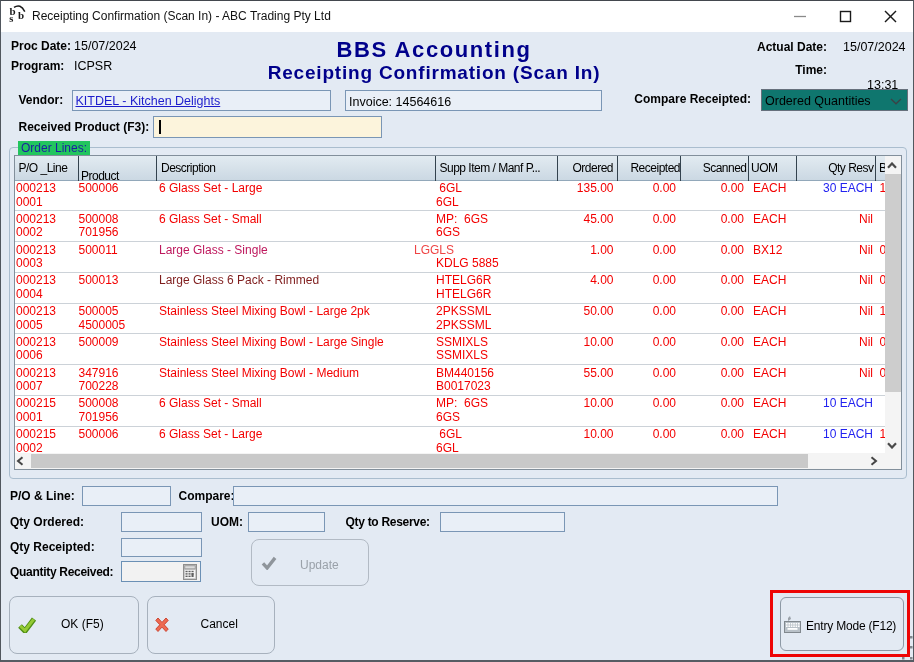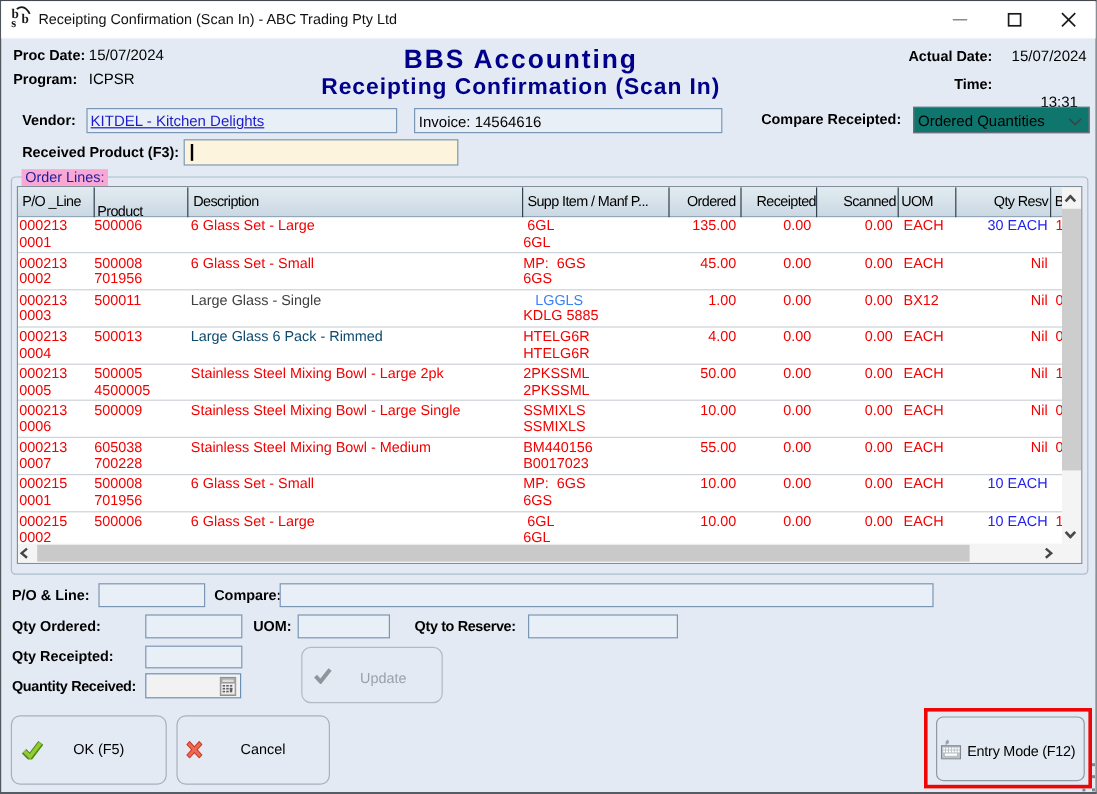--- a/index.html
+++ b/index.html
@@ -62,21 +62,21 @@
       <polyline points="1,1 6,5.8 11,1" fill="none" stroke="#3c4246" stroke-width="1.3"></polyline>
     </svg>
   </div>
 
   <div class="lbl" style="left:17.5px; top:119px;">Received Product (F3):</div>
   <div class="abs" style="left:152px; top:114.5px; width:229px; height:22px; background:#fcf4dc; border:1px solid #7a96b5;">
     <span class="abs" style="left:5px; top:3px; width:1.5px; height:14px; background:#000;"></span>
   </div>
 
   <div class="abs" style="left:8px; top:146px; width:898px; height:332px; border:1px solid #aabdce; border-radius:4px;"></div>
-  <div class="abs" style="left:17px; top:139.5px; background:#f9a8d4; padding:0 3px; font-size:12px; color:#1d1da0;">Order Lines:</div>
+  <div class="abs" style="left:17px; top:139.5px; background:#22c55e; padding:0 3px; font-size:12px; color:#1d1da0;">Order Lines:</div>
 
   <div class="abs" style="left:13px; top:154px; width:888px; height:315px; background:#ffffff; border:1px solid #828f9b; overflow:hidden;" id="lv">
       <div style="position:absolute;left:0;top:0;width:870px;height:24.5px;background:linear-gradient(#e2ebf1,#cbd8e3);border-bottom:1px solid #92a8ba;">
         <span style="position:absolute;left:63px;top:0;width:1px;height:24.5px;background:#33424e;"></span>
         <span style="position:absolute;left:141px;top:0;width:1px;height:24.5px;background:#33424e;"></span>
         <span style="position:absolute;left:420px;top:0;width:1px;height:24.5px;background:#33424e;"></span>
         <span style="position:absolute;left:542px;top:0;width:1px;height:24.5px;background:#33424e;"></span>
         <span style="position:absolute;left:602px;top:0;width:1px;height:24.5px;background:#33424e;"></span>
         <span style="position:absolute;left:665px;top:0;width:1px;height:24.5px;background:#33424e;"></span>
         <span style="position:absolute;left:733px;top:0;width:1px;height:24.5px;background:#33424e;"></span>
@@ -118,35 +118,35 @@
         <span style="position:absolute;left:528.5px;top:0.5px;width:70px;text-align:right;color:#f30000;white-space:pre;">45.00</span>
         <span style="position:absolute;left:601px;top:0.5px;width:60px;text-align:right;color:#f30000;white-space:pre;">0.00</span>
         <span style="position:absolute;left:669px;top:0.5px;width:60px;text-align:right;color:#f30000;white-space:pre;">0.00</span>
         <span style="position:absolute;left:738px;top:0.5px;color:#f30000;white-space:pre;">EACH</span>
         <span style="position:absolute;left:778px;top:0.5px;width:80px;text-align:right;color:#f30000;white-space:pre;">Nil</span>
       </div>
       <div style="position:absolute;left:0;top:86px;width:870px;height:30.75px;border-bottom:1px solid #ccd2d8;font-size:12px;">
         <span style="position:absolute;left:1px;top:0.5px;color:#f30000;white-space:pre;">000213</span>
         <span style="position:absolute;left:1px;top:14px;color:#f30000;white-space:pre;">0003</span>
         <span style="position:absolute;left:63.5px;top:0.5px;color:#f30000;white-space:pre;">500011</span>
-        <span style="position:absolute;left:144px;top:0.5px;color:#404040;white-space:pre;">Large Glass - Single</span>
-        <span style="position:absolute;left:431px;top:0.5px;color:#3b82f6;white-space:pre;">LGGLS</span>
+        <span style="position:absolute;left:144px;top:0.5px;color:#be185d;white-space:pre;">Large Glass - Single</span>
+        <span style="position:absolute;left:399px;top:0.5px;color:#ef4444;white-space:pre;">LGGLS</span>
         <span style="position:absolute;left:421px;top:14px;color:#f30000;white-space:pre;">KDLG 5885</span>
         <span style="position:absolute;left:528.5px;top:0.5px;width:70px;text-align:right;color:#f30000;white-space:pre;">1.00</span>
         <span style="position:absolute;left:601px;top:0.5px;width:60px;text-align:right;color:#f30000;white-space:pre;">0.00</span>
         <span style="position:absolute;left:669px;top:0.5px;width:60px;text-align:right;color:#f30000;white-space:pre;">0.00</span>
         <span style="position:absolute;left:738px;top:0.5px;color:#f30000;white-space:pre;">BX12</span>
         <span style="position:absolute;left:778px;top:0.5px;width:80px;text-align:right;color:#f30000;white-space:pre;">Nil</span>
         <span style="position:absolute;left:864.5px;top:0.5px;color:#f30000;white-space:pre;">0</span>
       </div>
       <div style="position:absolute;left:0;top:116.75px;width:870px;height:30.75px;border-bottom:1px solid #ccd2d8;font-size:12px;">
         <span style="position:absolute;left:1px;top:0.5px;color:#f30000;white-space:pre;">000213</span>
         <span style="position:absolute;left:1px;top:14px;color:#f30000;white-space:pre;">0004</span>
         <span style="position:absolute;left:63.5px;top:0.5px;color:#f30000;white-space:pre;">500013</span>
-        <span style="position:absolute;left:144px;top:0.5px;color:#0c4a6e;white-space:pre;">Large Glass 6 Pack - Rimmed</span>
+        <span style="position:absolute;left:144px;top:0.5px;color:#7f1d1d;white-space:pre;">Large Glass 6 Pack - Rimmed</span>
         <span style="position:absolute;left:421px;top:0.5px;color:#f30000;white-space:pre;">HTELG6R</span>
         <span style="position:absolute;left:421px;top:14px;color:#f30000;white-space:pre;">HTELG6R</span>
         <span style="position:absolute;left:528.5px;top:0.5px;width:70px;text-align:right;color:#f30000;white-space:pre;">4.00</span>
         <span style="position:absolute;left:601px;top:0.5px;width:60px;text-align:right;color:#f30000;white-space:pre;">0.00</span>
         <span style="position:absolute;left:669px;top:0.5px;width:60px;text-align:right;color:#f30000;white-space:pre;">0.00</span>
         <span style="position:absolute;left:738px;top:0.5px;color:#f30000;white-space:pre;">EACH</span>
         <span style="position:absolute;left:778px;top:0.5px;width:80px;text-align:right;color:#f30000;white-space:pre;">Nil</span>
         <span style="position:absolute;left:864.5px;top:0.5px;color:#f30000;white-space:pre;">0</span>
       </div>
       <div style="position:absolute;left:0;top:147.5px;width:870px;height:30.75px;border-bottom:1px solid #ccd2d8;font-size:12px;">
@@ -174,21 +174,21 @@
         <span style="position:absolute;left:528.5px;top:0.5px;width:70px;text-align:right;color:#f30000;white-space:pre;">10.00</span>
         <span style="position:absolute;left:601px;top:0.5px;width:60px;text-align:right;color:#f30000;white-space:pre;">0.00</span>
         <span style="position:absolute;left:669px;top:0.5px;width:60px;text-align:right;color:#f30000;white-space:pre;">0.00</span>
         <span style="position:absolute;left:738px;top:0.5px;color:#f30000;white-space:pre;">EACH</span>
         <span style="position:absolute;left:778px;top:0.5px;width:80px;text-align:right;color:#f30000;white-space:pre;">Nil</span>
         <span style="position:absolute;left:864.5px;top:0.5px;color:#f30000;white-space:pre;">0</span>
       </div>
       <div style="position:absolute;left:0;top:209px;width:870px;height:30.75px;border-bottom:1px solid #ccd2d8;font-size:12px;">
         <span style="position:absolute;left:1px;top:0.5px;color:#f30000;white-space:pre;">000213</span>
         <span style="position:absolute;left:1px;top:14px;color:#f30000;white-space:pre;">0007</span>
-        <span style="position:absolute;left:63.5px;top:0.5px;color:#f30000;white-space:pre;">605038</span>
+        <span style="position:absolute;left:63.5px;top:0.5px;color:#f30000;white-space:pre;">347916</span>
         <span style="position:absolute;left:63.5px;top:14px;color:#f30000;white-space:pre;">700228</span>
         <span style="position:absolute;left:144px;top:0.5px;color:#f30000;white-space:pre;">Stainless Steel Mixing Bowl - Medium</span>
         <span style="position:absolute;left:421px;top:0.5px;color:#f30000;white-space:pre;">BM440156</span>
         <span style="position:absolute;left:421px;top:14px;color:#f30000;white-space:pre;">B0017023</span>
         <span style="position:absolute;left:528.5px;top:0.5px;width:70px;text-align:right;color:#f30000;white-space:pre;">55.00</span>
         <span style="position:absolute;left:601px;top:0.5px;width:60px;text-align:right;color:#f30000;white-space:pre;">0.00</span>
         <span style="position:absolute;left:669px;top:0.5px;width:60px;text-align:right;color:#f30000;white-space:pre;">0.00</span>
         <span style="position:absolute;left:738px;top:0.5px;color:#f30000;white-space:pre;">EACH</span>
         <span style="position:absolute;left:778px;top:0.5px;width:80px;text-align:right;color:#f30000;white-space:pre;">Nil</span>
         <span style="position:absolute;left:864.5px;top:0.5px;color:#f30000;white-space:pre;">0</span>

